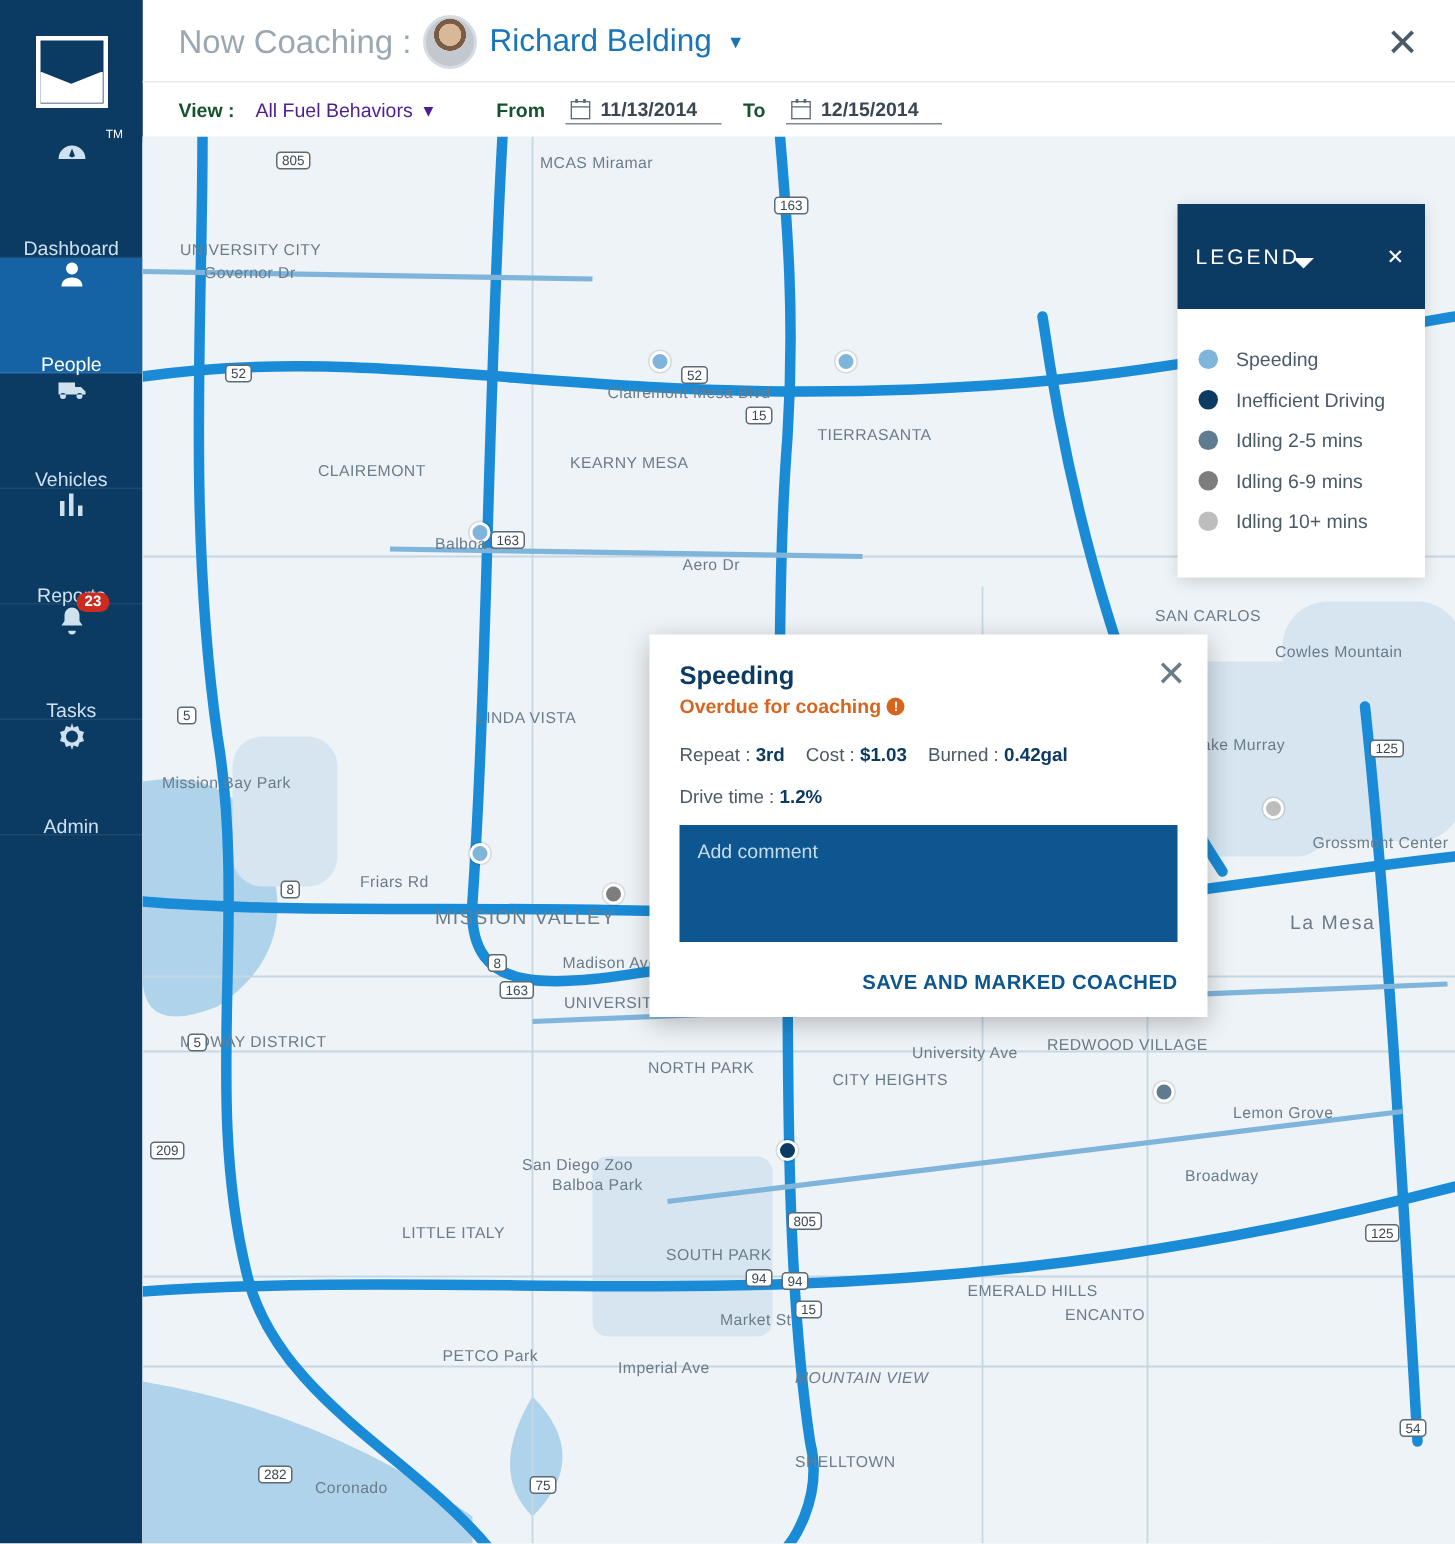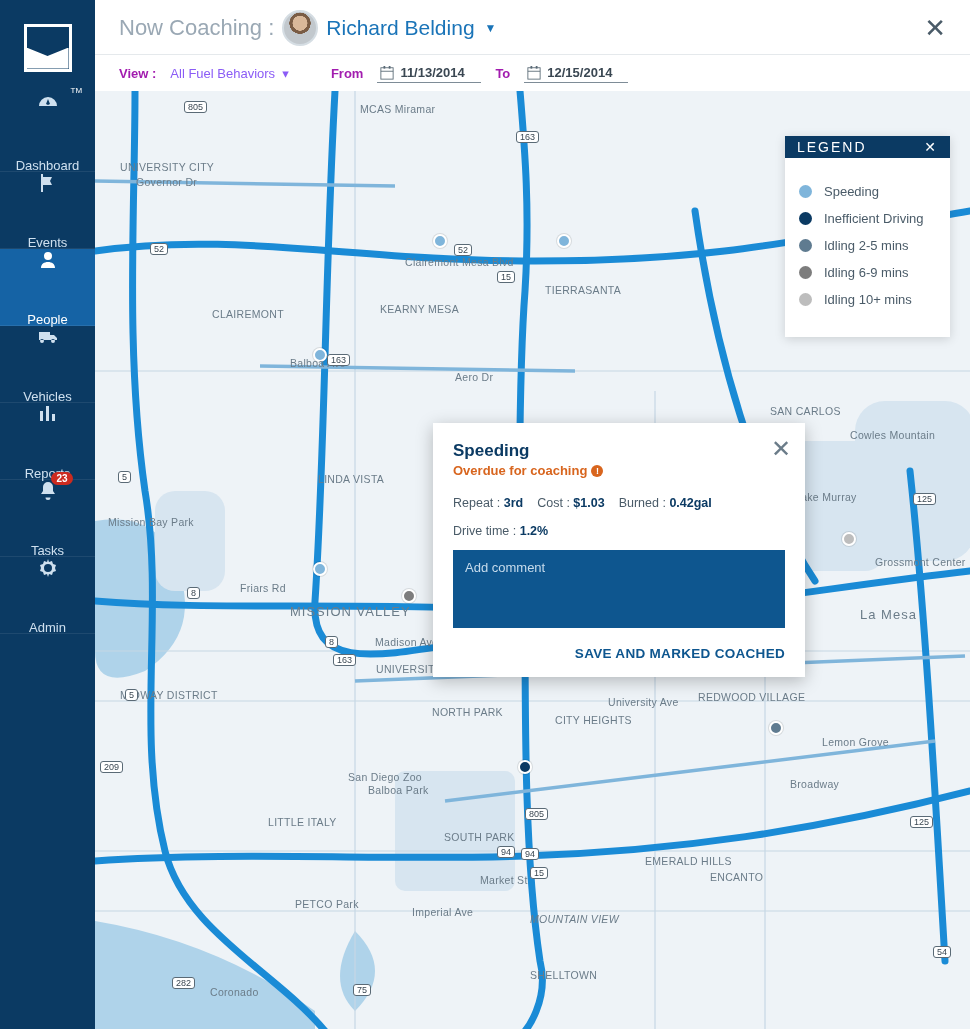--- a/index.html
+++ b/index.html
@@ -23,33 +23,33 @@
 
 .main { flex:1; display:flex; flex-direction:column; position:relative; }
 .header { padding:10px 24px 8px; display:flex; align-items:center; gap:8px; color:#7a8b99; }
 .header .coaching-label { font-size:22px; color:#9aa8b4; font-weight:300; }
 .avatar { width:36px; height:36px; border-radius:50%; background: radial-gradient(circle at 50% 35%, #d9b89a 28%, #7a5c45 29% 40%, #c2c8cd 41%); border:2px solid #d5dde3; display:inline-block;}
 .coach-name { font-size:21px; color:#1a74b8; font-weight:400; }
 .chev { color:#1a74b8; font-size:12px; margin-left:2px;}
 .close-x { margin-left:auto; font-size:26px; color:#4a5b68; cursor:pointer; font-weight:300;}
 
 .filters { border-top:1px solid #e5e9ec; padding:8px 24px; display:flex; align-items:center; gap:14px; font-size:13px; color:#5a6a76;}
-.filters b { font-weight:600; color:#a21caf;}
-.filters .dd { color:#8b5cf6; font-weight:500; cursor:pointer;}
+.filters b { font-weight:600; color:#14532d;}
+.filters .dd { color:#4c1d95; font-weight:500; cursor:pointer;}
 .date-field { display:flex; align-items:center; gap:6px; border-bottom:1px solid #7e8c97; padding:2px 3px;}
 .date-field input { border:none; font-size:13px; width:78px; outline:none; color:#3a4752; font-weight:600;}
 .cal-icon { width:14px; height:14px; }
 
 
 .map { flex:1; position:relative; background:#eef3f7; overflow:hidden; }
 .map-bg { position:absolute; inset:0; }
 
 
 .legend { position:absolute; top:45px; right:20px; width:165px; background:#fff; box-shadow:0 2px 10px rgba(0,0,0,.15); font-size:13px;}
-.legend-head { background:#0b3a63; color:#fff; padding:3px 12px; display:flex; align-items:center; justify-content:space-between; letter-spacing:2px; font-size:14px;}
+.legend-head { background:#0b3a63; color:#fff; padding:27px 12px; display:flex; align-items:center; justify-content:space-between; letter-spacing:2px; font-size:14px;}
 .legend-body { padding:14px 14px 18px;}
 .legend-row { display:flex; align-items:center; gap:12px; margin:12px 0; color:#4a5b68;}
 .legend-dot { width:13px; height:13px; border-radius:50%; flex:none;}
 .legend::before { content:""; position:absolute; top:36px; right:74px; border:7px solid transparent; border-top-color:#fff; z-index:2;}
 
 
 .marker { position:absolute; width:14px; height:14px; border-radius:50%; border:2px solid #fff; box-shadow:0 0 0 1px rgba(0,0,0,.1); transform:translate(-50%,-50%);}
 
 
 .popup { position:absolute; left:338px; top:332px; width:372px; background:#fff; box-shadow:0 4px 16px rgba(0,0,0,.25); padding:18px 20px 16px;}
@@ -74,26 +74,20 @@
   <div class="sidebar">
      <div class="logo">
         <div class="logo-box"><span class="logo-tm">TM</span></div>
      </div>
      <div id="nav">
         <div class="nav-item">
           <div class="nav-icon"><svg viewBox="0 0 22 22">
               <path d="M11 2a9 9 0 0 0-9 9h18a9 9 0 0 0-9-9zm0 2l2 5-2 1-2-1z"></path>
             </svg></div>
           <span>Dashboard</span>
-        </div>
-        <div class="nav-item">
-          <div class="nav-icon"><svg viewBox="0 0 22 22">
-              <path d="M4 2v18h2v-7h9l-2-4 2-4H6V2z"></path>
-            </svg></div>
-          <span>Events</span>
         </div>
         <div class="nav-item active">
           <div class="nav-icon"><svg viewBox="0 0 22 22">
               <path d="M11 3a4 4 0 1 1 0 8 4 4 0 0 1 0-8zm-7 16c0-4 3-6 7-6s7 2 7 6z"></path>
             </svg></div>
           <span>People</span>
         </div>
         <div class="nav-item">
           <div class="nav-icon"><svg viewBox="0 0 22 22">
               <path d="M2 6h11v8H2zM13 9h4l3 3v2h-7zM5 17a2 2 0 1 0 0-4 2 2 0 0 0 0 4zm11 0a2 2 0 1 0 0-4 2 2 0 0 0 0 4z"></path>

